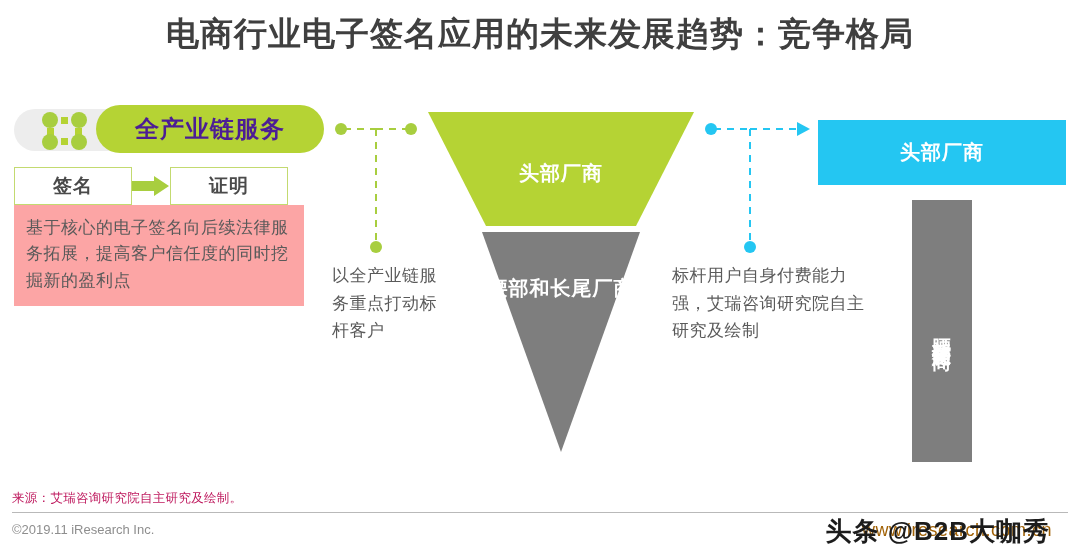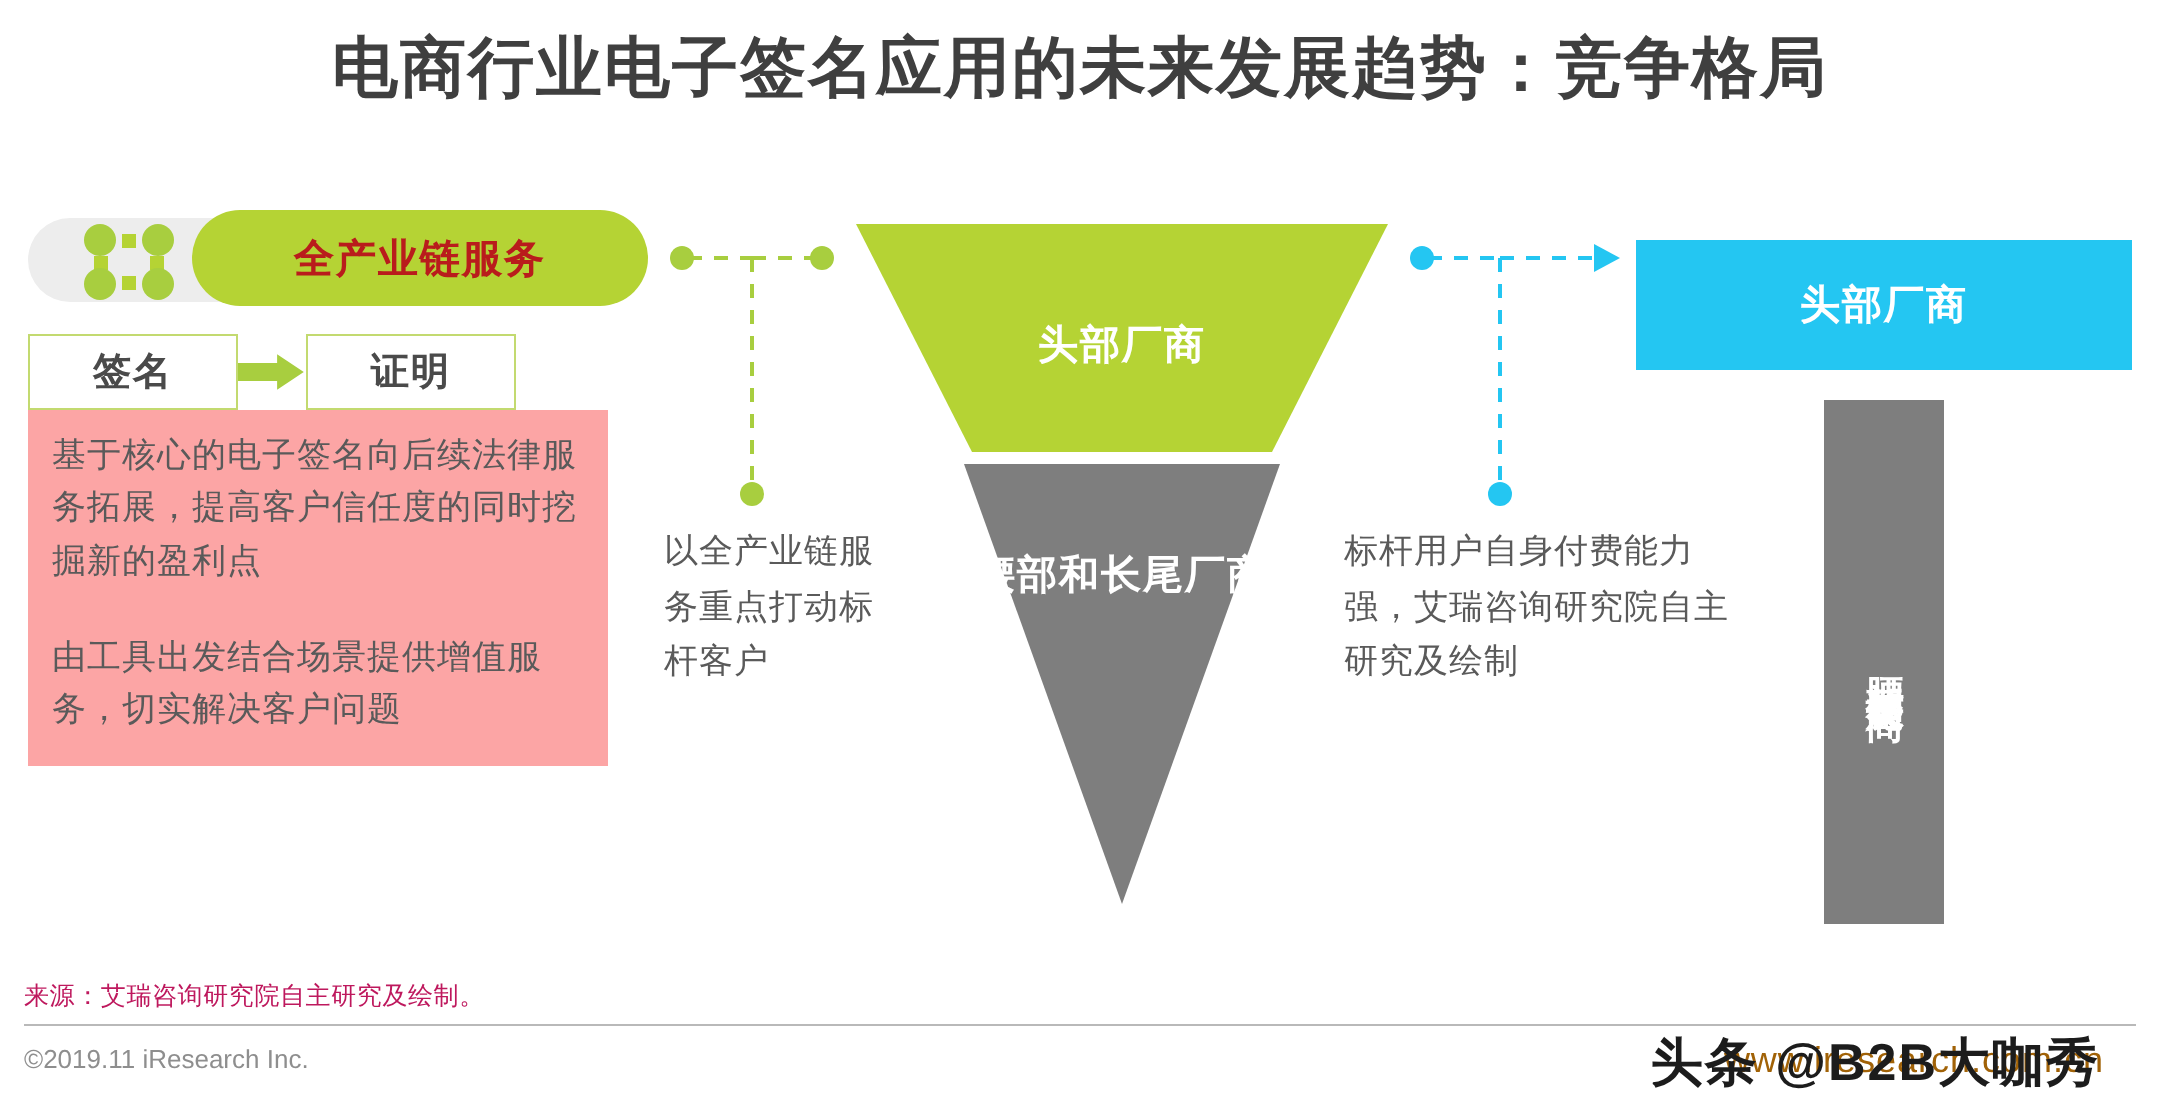--- a/index.html
+++ b/index.html
@@ -52,38 +52,38 @@
     position: absolute;
     left: 82px; top: 0;
     width: 228px; height: 48px;
     background: #b5d334;
     border-radius: 24px;
     display: flex;
     align-items: center;
     justify-content: center;
   }
   .pill-green-label {
-    color: #b91c1c;
-    font-size: 20px;
+    color: #4c1d95;
+    font-size: 24px;
     font-weight: bold;
     letter-spacing: 1px;
   }
   .node-icon {
     position: absolute;
     left: 22px; top: 6px;
     width: 62px; height: 40px;
   }
 
   
   .flow-row {
     display: flex;
     align-items: center;
-    justify-content: space-between;
+    justify-content: flex-start;
     margin-top: 12px;
-    width: 244px;
+    width: 290px;
   }
   .flow-box {
     width: 118px;
     height: 38px;
     border: 1.6px solid #c3da70;
     background: #ffffff;
     display: flex;
     align-items: center;
     justify-content: center;
     box-sizing: border-box;
@@ -289,21 +289,20 @@
     </div>
     <svg class="flow-arrow" viewBox="0 0 38 22">
       <path d="M0 6 L22 6 L22 1 L37 11 L22 21 L22 16 L0 16 Z" fill="#a8ce3f"></path>
     </svg>
     <div class="flow-box">
       <span class="flow-box-label">证明</span>
     </div>
   </div>
   <div class="desc-box">基于核心的电子签名向后续法律服务拓展，提高客户信任度的同时挖掘新的盈利点</div>
 
-  <div class="desc-box second">由工具出发结合场景提供增值服务，切实解决客户问题</div>
 
 </div>
 
 <svg class="mid-connector" viewBox="0 0 110 140">
   <line x1="14" y1="11" x2="46" y2="11" stroke="#a8ce3f" stroke-width="2" stroke-dasharray="7,6"></line>
   <line x1="46" y1="11" x2="78" y2="11" stroke="#a8ce3f" stroke-width="2" stroke-dasharray="7,6"></line>
   <line x1="46" y1="11" x2="46" y2="126" stroke="#a8ce3f" stroke-width="2" stroke-dasharray="7,6"></line>
   <circle cx="11" cy="11" r="6" fill="#a8ce3f"></circle>
   <circle cx="81" cy="11" r="6" fill="#a8ce3f"></circle>
   <circle cx="46" cy="129" r="6" fill="#a8ce3f"></circle>

